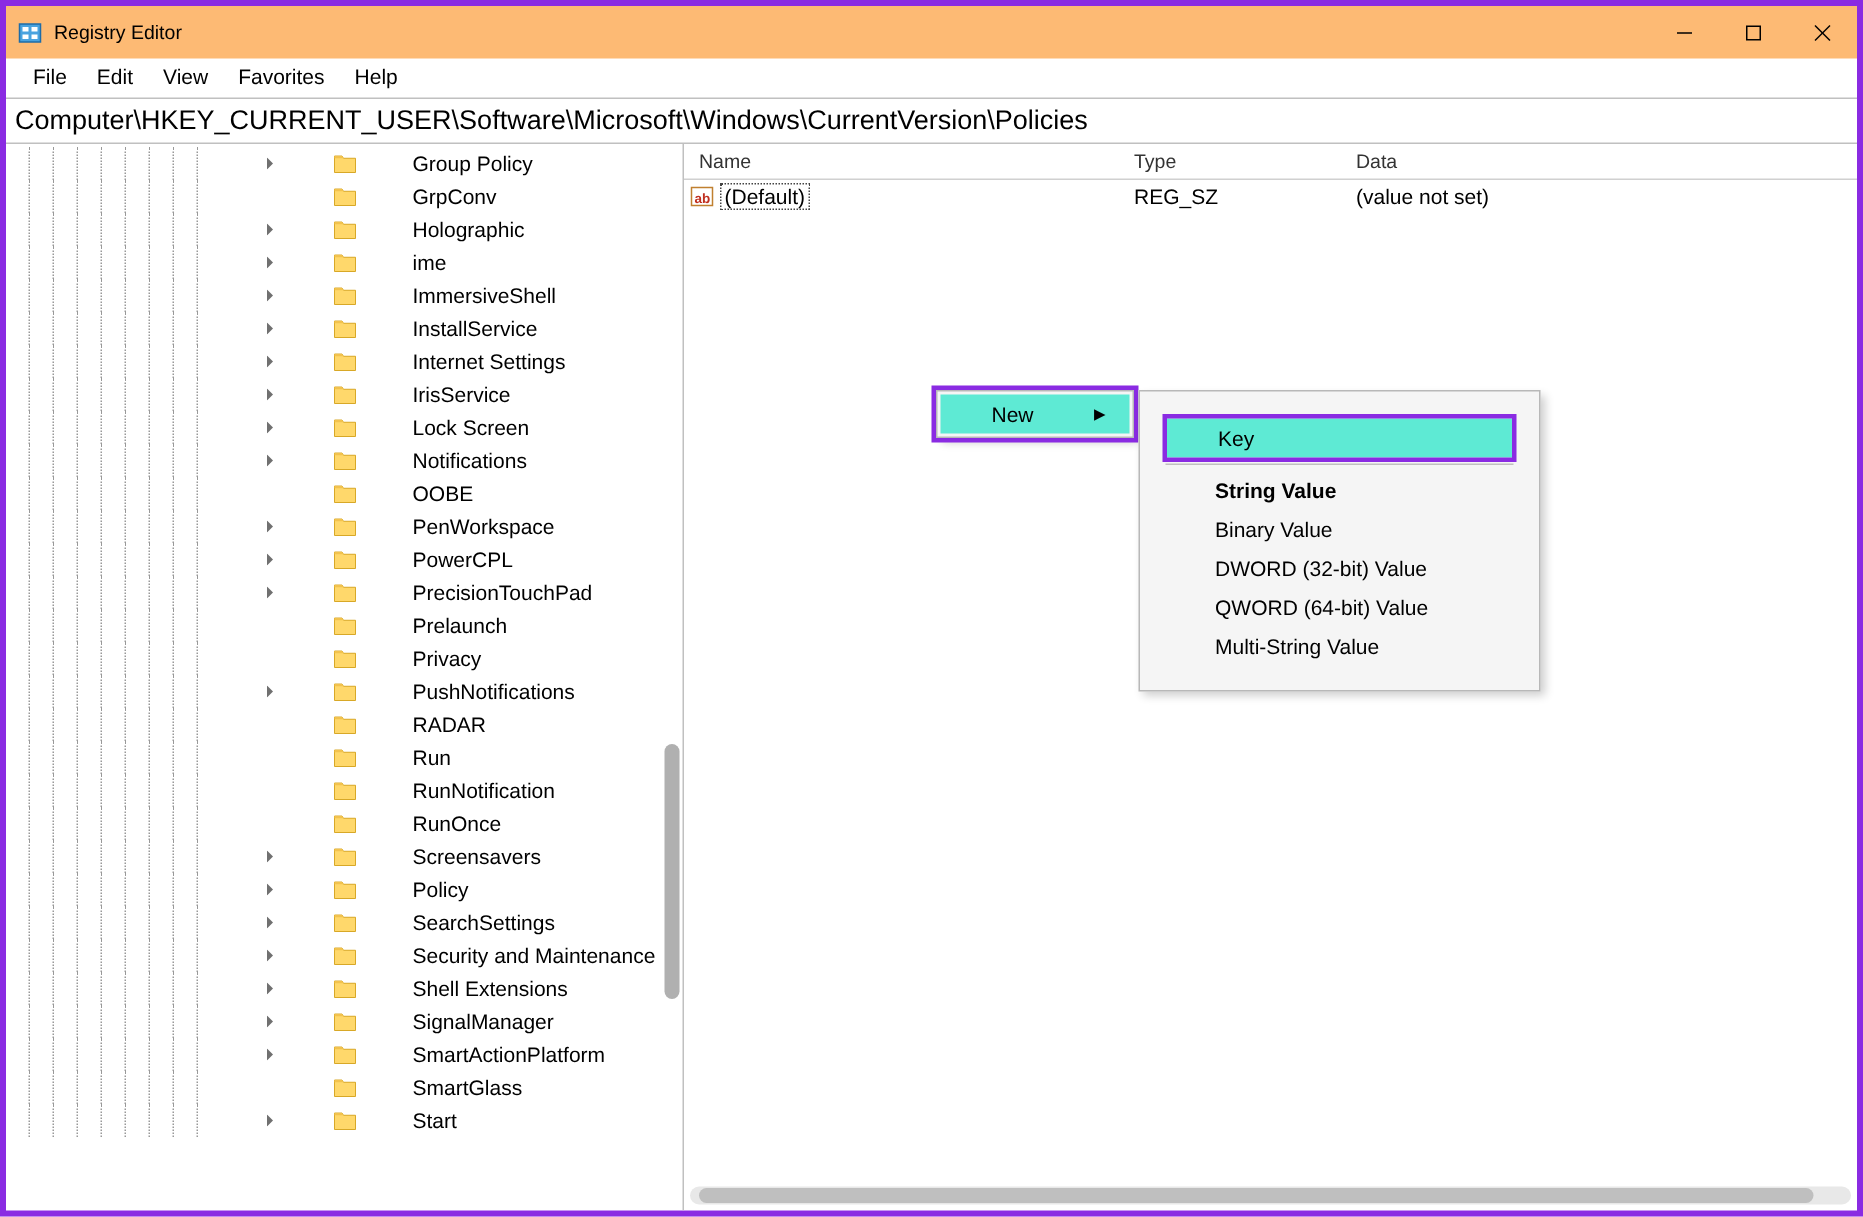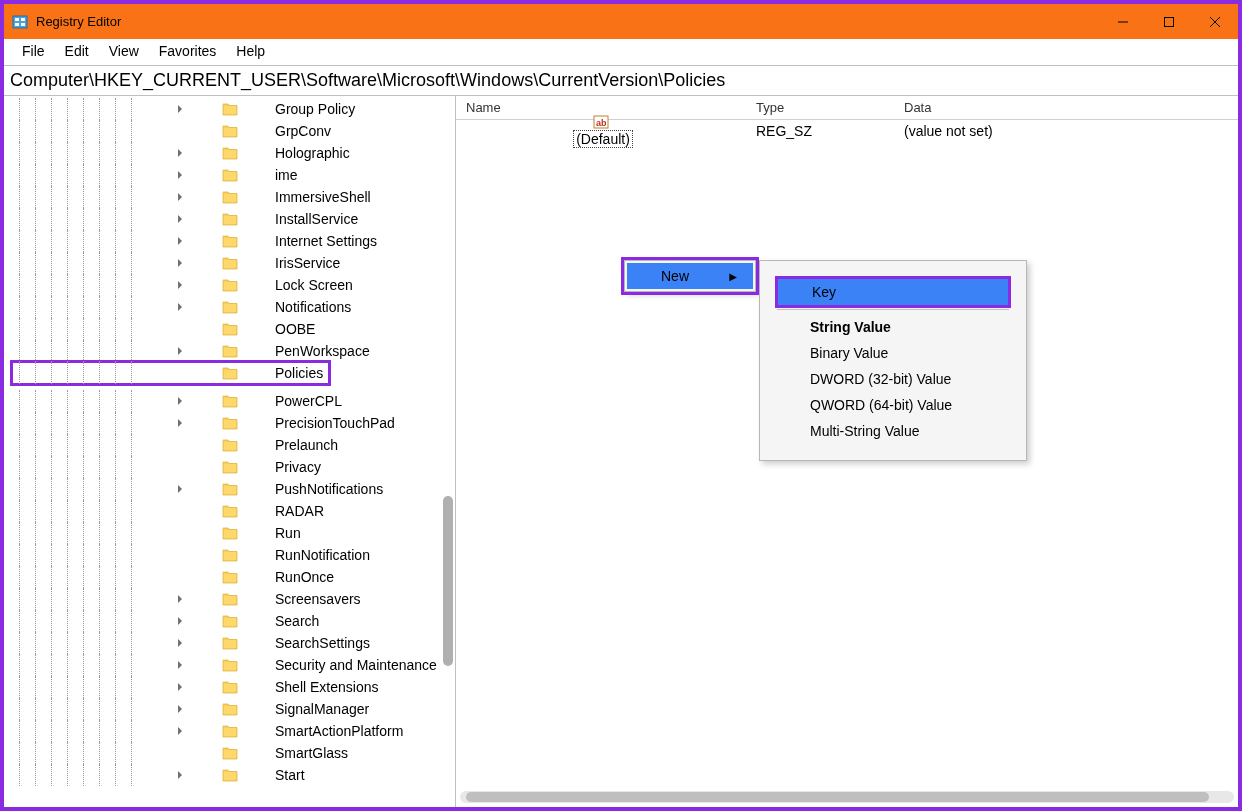--- a/index.html
+++ b/index.html
@@ -19,21 +19,21 @@
     background: #fff;
     display: flex;
     flex-direction: column;
   }
   
   .titlebar {
     display: flex;
     align-items: center;
     height: 35px;
     padding: 0 0 0 8px;
-    background: #f97316;
+    background: #fdba74;
   }
   .titlebar .app-icon {
     width: 16px; height: 16px;
     margin-right: 8px;
     display: inline-flex;
   }
   .titlebar .title { flex: 0 0 auto; font-size: 13px; }
   .titlebar .spacer { flex: 1; }
   .win-btn {
     width: 46px; height: 35px;
@@ -153,21 +153,20 @@
     display: flex;
     align-items: center;
     height: 22px;
     font-size: 14px;
   }
   .list-row .cell-name {
     width: 290px;
     display: flex;
     align-items: center;
     padding-left: 4px;
-    flex-direction: column;
   }
   .list-row .cell-type { width: 148px; padding-left: 10px; }
   .list-row .cell-data { flex: 1; padding-left: 10px; }
   .ab-icon {
     width: 16px; height: 16px;
     margin-right: 4px;
     display: inline-flex;
   }
   .focus-text {
     border: 1px dotted #444;
@@ -183,21 +182,21 @@
     padding: 2px;
   }
   .ctx-item {
     padding: 4px 60px 4px 34px;
     height: 26px;
     display: flex;
     align-items: center;
     position: relative;
   }
   .ctx-item.hovered {
-    background: #3b82f6;
+    background: #5eead4;
   }
   .ctx-arrow {
     position: absolute;
     right: 16px;
     font-size: 10px;
     color: #000;
   }
   .ctx-sep {
     height: 1px;
     background: #c0c0c0;
@@ -533,221 +532,202 @@
                 <path d="M2 0l4 4-4 4z" fill="#707070"></path>
               </svg>
             </span>
             <span class="folder-icon">
               <svg viewBox="0 0 16 14">
                 <path d="M1 2h5l1 1.5h8v9.5H1z" fill="#ffd86b" stroke="#d4a017" stroke-width="0.6"></path>
                 <path d="M1 2h5l1 1.5H1z" fill="#f2c24e"></path>
               </svg>
             </span>
             <span class="tree-label">PenWorkspace</span>
-          </div><div class="tree-row highlight-row" style="display: inline-flex; padding-right: 2px; margin-left: 0px;">
+          </div><div class="tree-row">
+            <span class="tree-guides">
+              <span class="guide"></span>
+              <span class="guide"></span>
+              <span class="guide"></span>
+              <span class="guide"></span>
+              <span class="guide"></span>
+              <span class="guide"></span>
+              <span class="guide"></span>
+              <span class="guide"></span>
+            </span>
+            <span class="expander">
+              <svg width="8" height="8" viewBox="0 0 8 8">
+                <path d="M2 0l4 4-4 4z" fill="#707070"></path>
+              </svg>
+            </span>
+            <span class="folder-icon">
+              <svg viewBox="0 0 16 14">
+                <path d="M1 2h5l1 1.5h8v9.5H1z" fill="#ffd86b" stroke="#d4a017" stroke-width="0.6"></path>
+                <path d="M1 2h5l1 1.5H1z" fill="#f2c24e"></path>
+              </svg>
+            </span>
+            <span class="tree-label">PowerCPL</span>
+          </div><div class="tree-row">
+            <span class="tree-guides">
+              <span class="guide"></span>
+              <span class="guide"></span>
+              <span class="guide"></span>
+              <span class="guide"></span>
+              <span class="guide"></span>
+              <span class="guide"></span>
+              <span class="guide"></span>
+              <span class="guide"></span>
+            </span>
+            <span class="expander">
+              <svg width="8" height="8" viewBox="0 0 8 8">
+                <path d="M2 0l4 4-4 4z" fill="#707070"></path>
+              </svg>
+            </span>
+            <span class="folder-icon">
+              <svg viewBox="0 0 16 14">
+                <path d="M1 2h5l1 1.5h8v9.5H1z" fill="#ffd86b" stroke="#d4a017" stroke-width="0.6"></path>
+                <path d="M1 2h5l1 1.5H1z" fill="#f2c24e"></path>
+              </svg>
+            </span>
+            <span class="tree-label">PrecisionTouchPad</span>
+          </div><div class="tree-row">
             <span class="tree-guides">
               <span class="guide"></span>
               <span class="guide"></span>
               <span class="guide"></span>
               <span class="guide"></span>
               <span class="guide"></span>
               <span class="guide"></span>
               <span class="guide"></span>
               <span class="guide"></span>
             </span>
             <span class="expander"></span>
             <span class="folder-icon">
               <svg viewBox="0 0 16 14">
                 <path d="M1 2h5l1 1.5h8v9.5H1z" fill="#ffd86b" stroke="#d4a017" stroke-width="0.6"></path>
                 <path d="M1 2h5l1 1.5H1z" fill="#f2c24e"></path>
               </svg>
             </span>
-            <span class="tree-label">Policies</span>
-          </div><div class="tree-row">
-            <span class="tree-guides">
-              <span class="guide"></span>
-              <span class="guide"></span>
-              <span class="guide"></span>
-              <span class="guide"></span>
-              <span class="guide"></span>
-              <span class="guide"></span>
-              <span class="guide"></span>
-              <span class="guide"></span>
-            </span>
-            <span class="expander">
-              <svg width="8" height="8" viewBox="0 0 8 8">
-                <path d="M2 0l4 4-4 4z" fill="#707070"></path>
-              </svg>
-            </span>
-            <span class="folder-icon">
-              <svg viewBox="0 0 16 14">
-                <path d="M1 2h5l1 1.5h8v9.5H1z" fill="#ffd86b" stroke="#d4a017" stroke-width="0.6"></path>
-                <path d="M1 2h5l1 1.5H1z" fill="#f2c24e"></path>
-              </svg>
-            </span>
-            <span class="tree-label">PowerCPL</span>
-          </div><div class="tree-row">
-            <span class="tree-guides">
-              <span class="guide"></span>
-              <span class="guide"></span>
-              <span class="guide"></span>
-              <span class="guide"></span>
-              <span class="guide"></span>
-              <span class="guide"></span>
-              <span class="guide"></span>
-              <span class="guide"></span>
-            </span>
-            <span class="expander">
-              <svg width="8" height="8" viewBox="0 0 8 8">
-                <path d="M2 0l4 4-4 4z" fill="#707070"></path>
-              </svg>
-            </span>
-            <span class="folder-icon">
-              <svg viewBox="0 0 16 14">
-                <path d="M1 2h5l1 1.5h8v9.5H1z" fill="#ffd86b" stroke="#d4a017" stroke-width="0.6"></path>
-                <path d="M1 2h5l1 1.5H1z" fill="#f2c24e"></path>
-              </svg>
-            </span>
-            <span class="tree-label">PrecisionTouchPad</span>
+            <span class="tree-label">Prelaunch</span>
           </div><div class="tree-row">
             <span class="tree-guides">
               <span class="guide"></span>
               <span class="guide"></span>
               <span class="guide"></span>
               <span class="guide"></span>
               <span class="guide"></span>
               <span class="guide"></span>
               <span class="guide"></span>
               <span class="guide"></span>
             </span>
             <span class="expander"></span>
             <span class="folder-icon">
               <svg viewBox="0 0 16 14">
                 <path d="M1 2h5l1 1.5h8v9.5H1z" fill="#ffd86b" stroke="#d4a017" stroke-width="0.6"></path>
                 <path d="M1 2h5l1 1.5H1z" fill="#f2c24e"></path>
               </svg>
             </span>
-            <span class="tree-label">Prelaunch</span>
+            <span class="tree-label">Privacy</span>
+          </div><div class="tree-row">
+            <span class="tree-guides">
+              <span class="guide"></span>
+              <span class="guide"></span>
+              <span class="guide"></span>
+              <span class="guide"></span>
+              <span class="guide"></span>
+              <span class="guide"></span>
+              <span class="guide"></span>
+              <span class="guide"></span>
+            </span>
+            <span class="expander">
+              <svg width="8" height="8" viewBox="0 0 8 8">
+                <path d="M2 0l4 4-4 4z" fill="#707070"></path>
+              </svg>
+            </span>
+            <span class="folder-icon">
+              <svg viewBox="0 0 16 14">
+                <path d="M1 2h5l1 1.5h8v9.5H1z" fill="#ffd86b" stroke="#d4a017" stroke-width="0.6"></path>
+                <path d="M1 2h5l1 1.5H1z" fill="#f2c24e"></path>
+              </svg>
+            </span>
+            <span class="tree-label">PushNotifications</span>
           </div><div class="tree-row">
             <span class="tree-guides">
               <span class="guide"></span>
               <span class="guide"></span>
               <span class="guide"></span>
               <span class="guide"></span>
               <span class="guide"></span>
               <span class="guide"></span>
               <span class="guide"></span>
               <span class="guide"></span>
             </span>
             <span class="expander"></span>
             <span class="folder-icon">
               <svg viewBox="0 0 16 14">
                 <path d="M1 2h5l1 1.5h8v9.5H1z" fill="#ffd86b" stroke="#d4a017" stroke-width="0.6"></path>
                 <path d="M1 2h5l1 1.5H1z" fill="#f2c24e"></path>
               </svg>
             </span>
-            <span class="tree-label">Privacy</span>
-          </div><div class="tree-row">
-            <span class="tree-guides">
-              <span class="guide"></span>
-              <span class="guide"></span>
-              <span class="guide"></span>
-              <span class="guide"></span>
-              <span class="guide"></span>
-              <span class="guide"></span>
-              <span class="guide"></span>
-              <span class="guide"></span>
-            </span>
-            <span class="expander">
-              <svg width="8" height="8" viewBox="0 0 8 8">
-                <path d="M2 0l4 4-4 4z" fill="#707070"></path>
-              </svg>
-            </span>
-            <span class="folder-icon">
-              <svg viewBox="0 0 16 14">
-                <path d="M1 2h5l1 1.5h8v9.5H1z" fill="#ffd86b" stroke="#d4a017" stroke-width="0.6"></path>
-                <path d="M1 2h5l1 1.5H1z" fill="#f2c24e"></path>
-              </svg>
-            </span>
-            <span class="tree-label">PushNotifications</span>
+            <span class="tree-label">RADAR</span>
           </div><div class="tree-row">
             <span class="tree-guides">
               <span class="guide"></span>
               <span class="guide"></span>
               <span class="guide"></span>
               <span class="guide"></span>
               <span class="guide"></span>
               <span class="guide"></span>
               <span class="guide"></span>
               <span class="guide"></span>
             </span>
             <span class="expander"></span>
             <span class="folder-icon">
               <svg viewBox="0 0 16 14">
                 <path d="M1 2h5l1 1.5h8v9.5H1z" fill="#ffd86b" stroke="#d4a017" stroke-width="0.6"></path>
                 <path d="M1 2h5l1 1.5H1z" fill="#f2c24e"></path>
               </svg>
             </span>
-            <span class="tree-label">RADAR</span>
+            <span class="tree-label">Run</span>
           </div><div class="tree-row">
             <span class="tree-guides">
               <span class="guide"></span>
               <span class="guide"></span>
               <span class="guide"></span>
               <span class="guide"></span>
               <span class="guide"></span>
               <span class="guide"></span>
               <span class="guide"></span>
               <span class="guide"></span>
             </span>
             <span class="expander"></span>
             <span class="folder-icon">
               <svg viewBox="0 0 16 14">
                 <path d="M1 2h5l1 1.5h8v9.5H1z" fill="#ffd86b" stroke="#d4a017" stroke-width="0.6"></path>
                 <path d="M1 2h5l1 1.5H1z" fill="#f2c24e"></path>
               </svg>
             </span>
-            <span class="tree-label">Run</span>
+            <span class="tree-label">RunNotification</span>
           </div><div class="tree-row">
             <span class="tree-guides">
               <span class="guide"></span>
               <span class="guide"></span>
               <span class="guide"></span>
               <span class="guide"></span>
               <span class="guide"></span>
               <span class="guide"></span>
               <span class="guide"></span>
               <span class="guide"></span>
             </span>
             <span class="expander"></span>
             <span class="folder-icon">
               <svg viewBox="0 0 16 14">
                 <path d="M1 2h5l1 1.5h8v9.5H1z" fill="#ffd86b" stroke="#d4a017" stroke-width="0.6"></path>
                 <path d="M1 2h5l1 1.5H1z" fill="#f2c24e"></path>
               </svg>
             </span>
-            <span class="tree-label">RunNotification</span>
-          </div><div class="tree-row">
-            <span class="tree-guides">
-              <span class="guide"></span>
-              <span class="guide"></span>
-              <span class="guide"></span>
-              <span class="guide"></span>
-              <span class="guide"></span>
-              <span class="guide"></span>
-              <span class="guide"></span>
-              <span class="guide"></span>
-            </span>
-            <span class="expander"></span>
-            <span class="folder-icon">
-              <svg viewBox="0 0 16 14">
-                <path d="M1 2h5l1 1.5h8v9.5H1z" fill="#ffd86b" stroke="#d4a017" stroke-width="0.6"></path>
-                <path d="M1 2h5l1 1.5H1z" fill="#f2c24e"></path>
-              </svg>
-            </span>
             <span class="tree-label">RunOnce</span>
           </div><div class="tree-row">
             <span class="tree-guides">
               <span class="guide"></span>
               <span class="guide"></span>
               <span class="guide"></span>
               <span class="guide"></span>
               <span class="guide"></span>
               <span class="guide"></span>
               <span class="guide"></span>
@@ -780,21 +760,21 @@
               <svg width="8" height="8" viewBox="0 0 8 8">
                 <path d="M2 0l4 4-4 4z" fill="#707070"></path>
               </svg>
             </span>
             <span class="folder-icon">
               <svg viewBox="0 0 16 14">
                 <path d="M1 2h5l1 1.5h8v9.5H1z" fill="#ffd86b" stroke="#d4a017" stroke-width="0.6"></path>
                 <path d="M1 2h5l1 1.5H1z" fill="#f2c24e"></path>
               </svg>
             </span>
-            <span class="tree-label">Search</span>
+            <span class="tree-label">Policy</span>
           </div><div class="tree-row">
             <span class="tree-guides">
               <span class="guide"></span>
               <span class="guide"></span>
               <span class="guide"></span>
               <span class="guide"></span>
               <span class="guide"></span>
               <span class="guide"></span>
               <span class="guide"></span>
               <span class="guide"></span>

